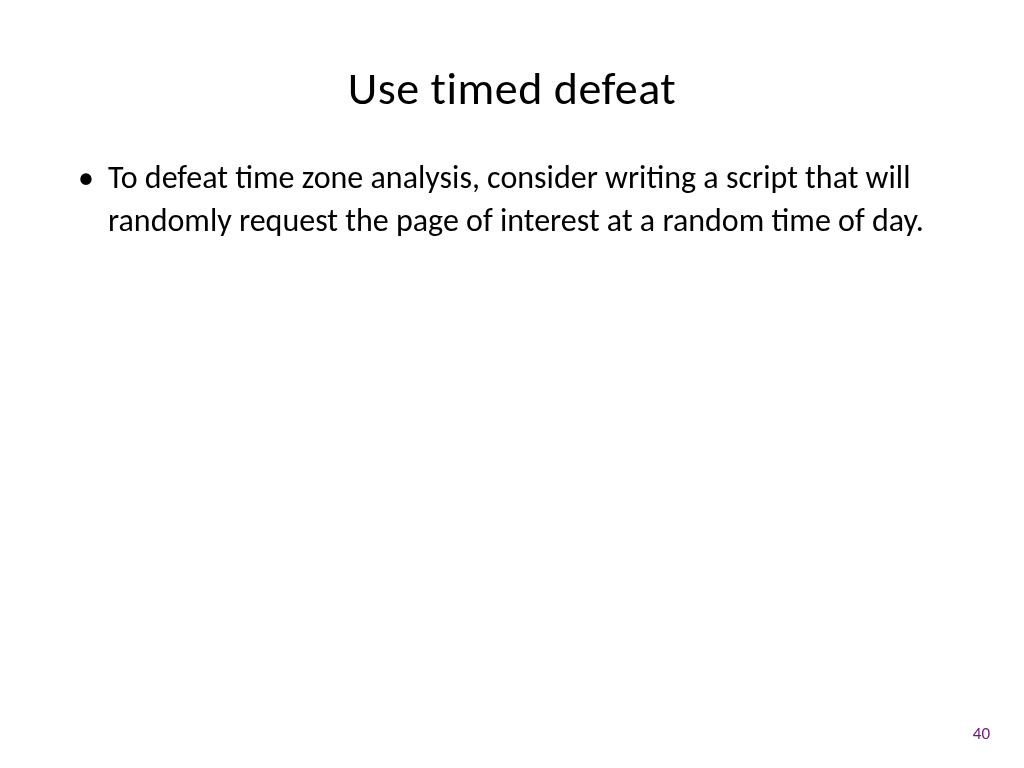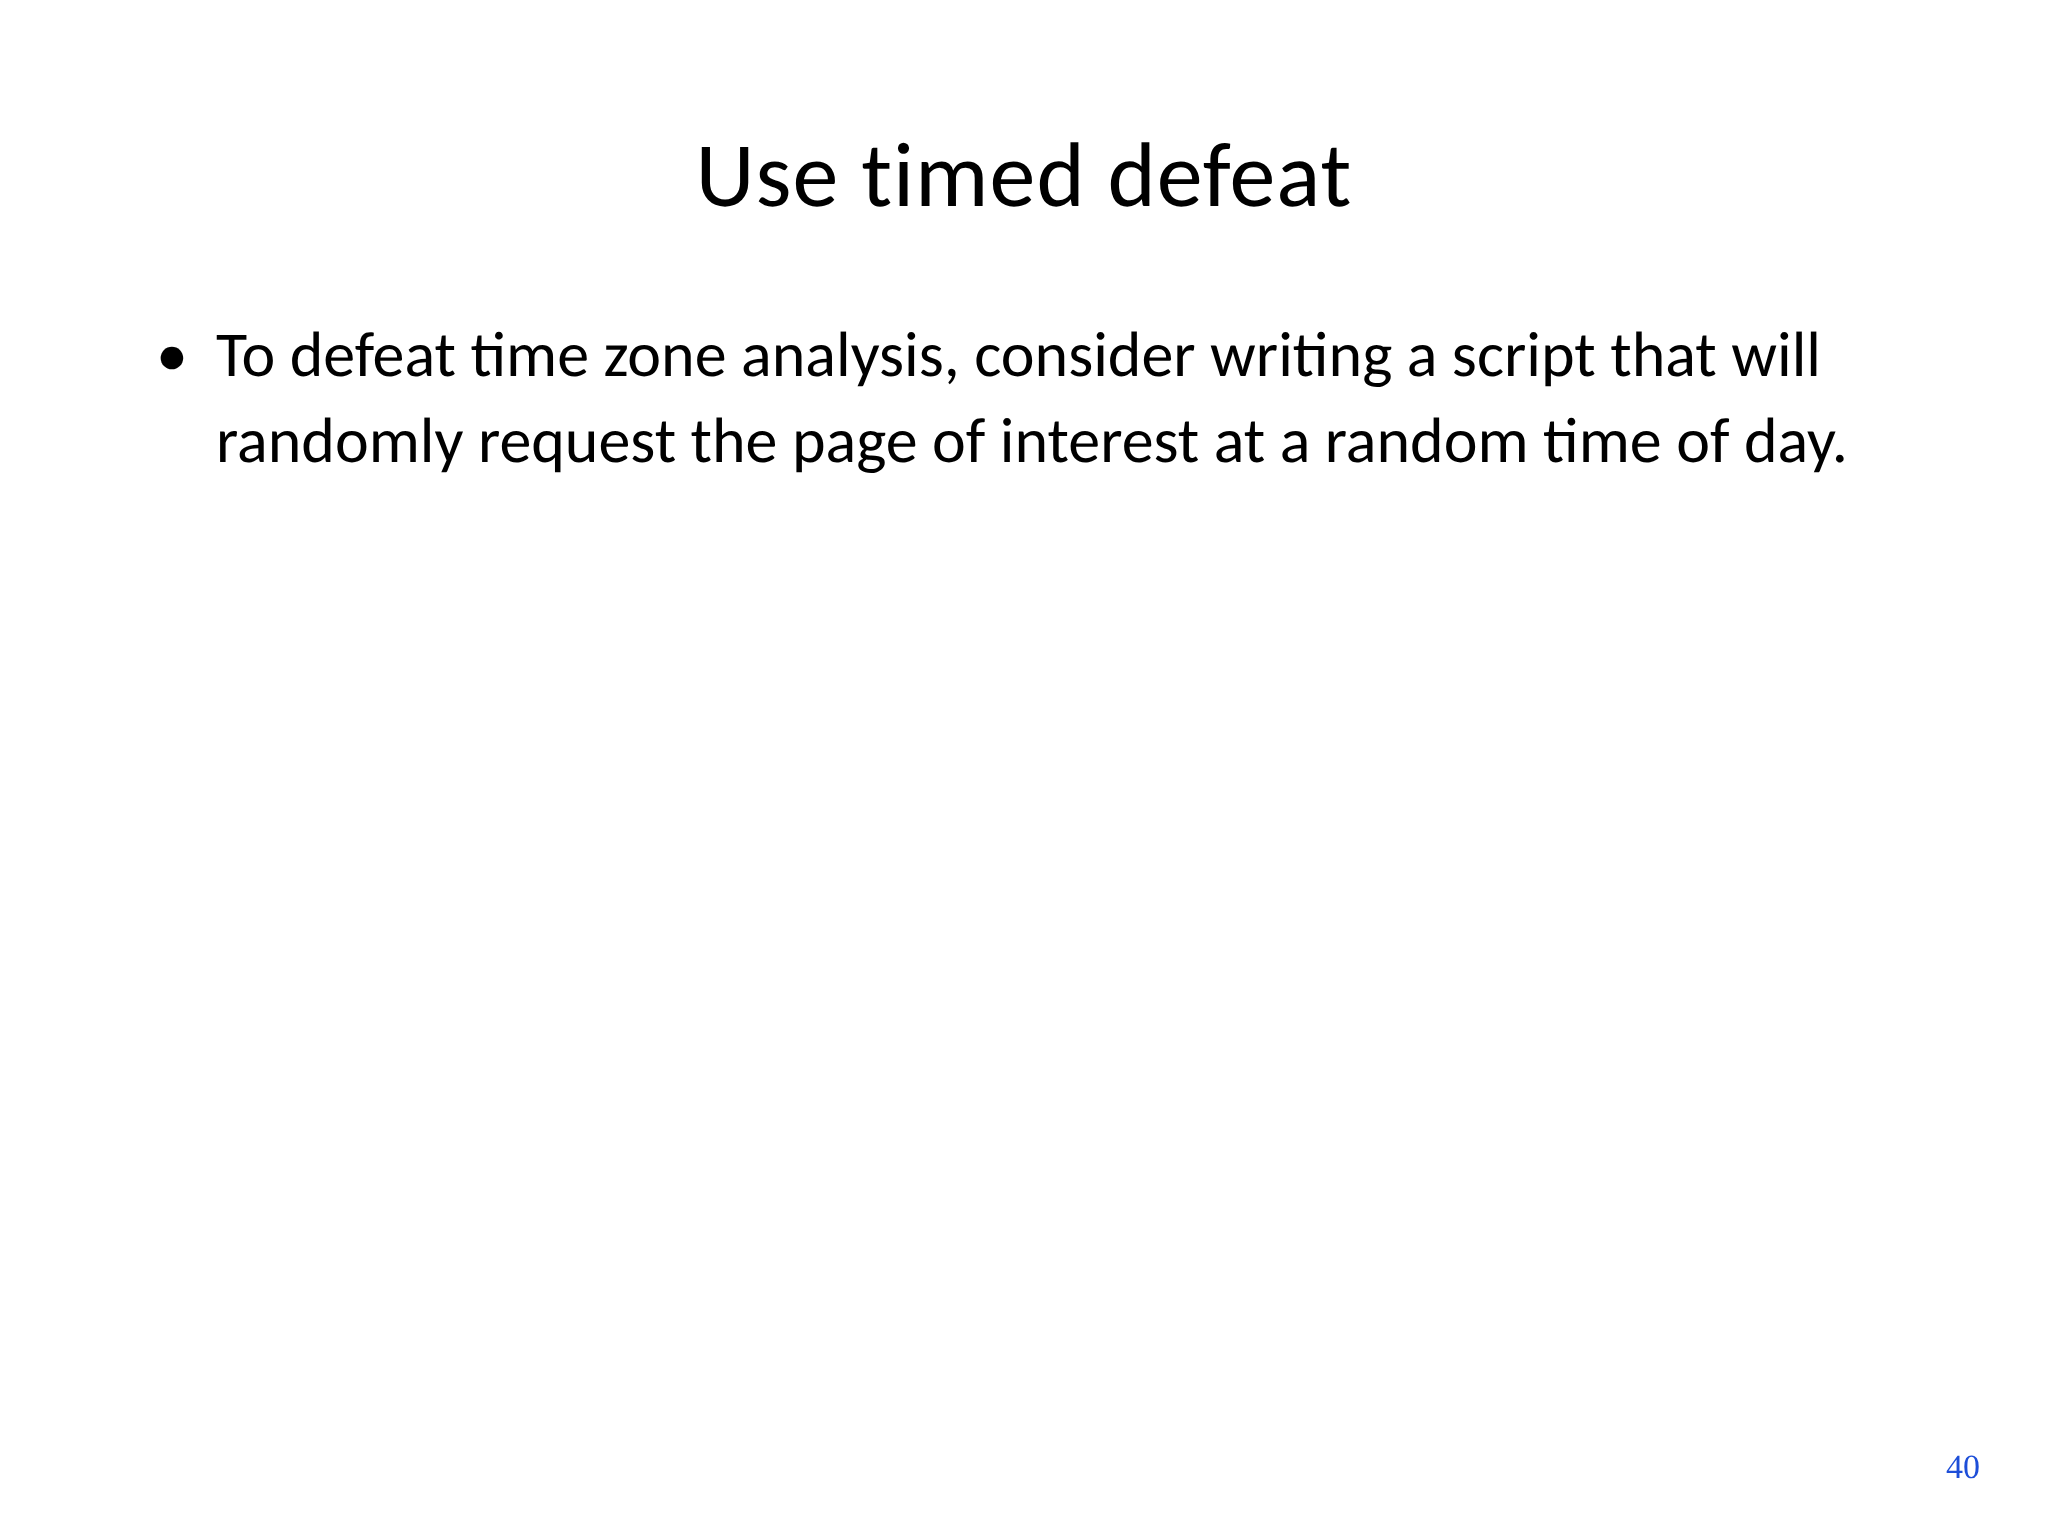--- a/index.html
+++ b/index.html
@@ -43,22 +43,21 @@
       position: absolute;
       left: 6px;
       top: 0;
       font-size: 32px;
     }
     .page-number {
       position: absolute;
       bottom: 24px;
       right: 34px;
       font-size: 17px;
-      color: #1d4ed8;
-      font-family: Liberation Serif, serif;
+      color: #701a75;
     }
   </style>
 </head>
 <body>
 
 <h1 class="slide-title">Use timed defeat</h1>
 
 <div class="content">
   <ul class="bullet-list">
     <li class="bullet-item">To defeat time zone analysis, consider writing a script that will randomly request the page of interest at a random time of day.</li>

